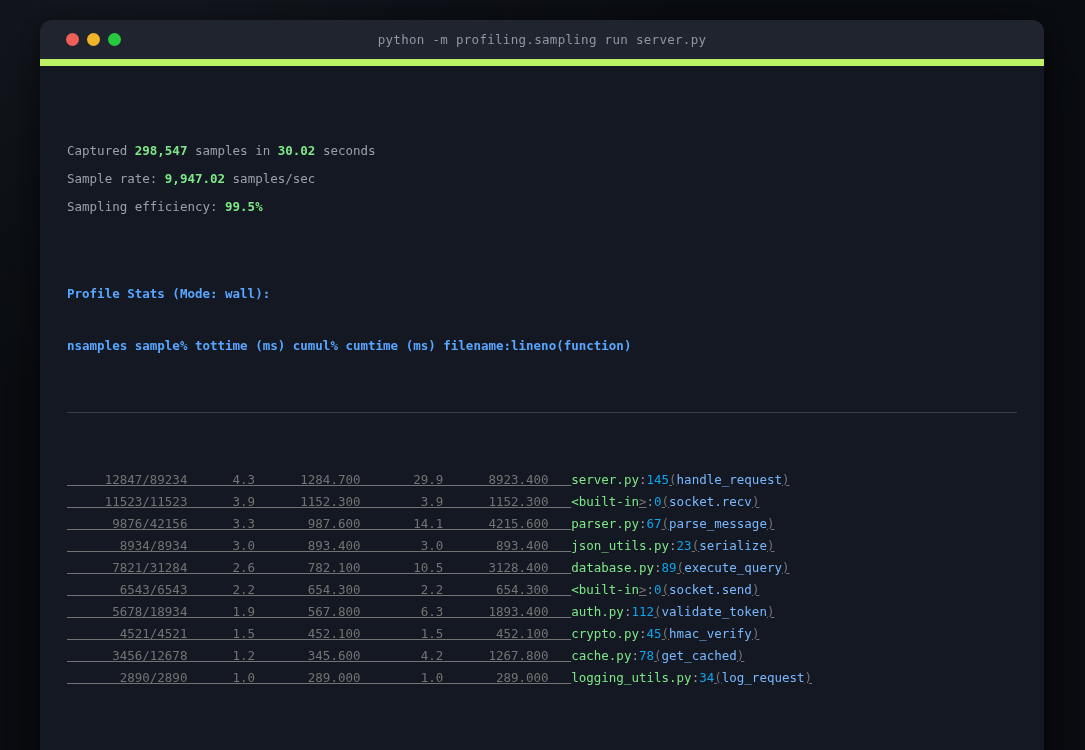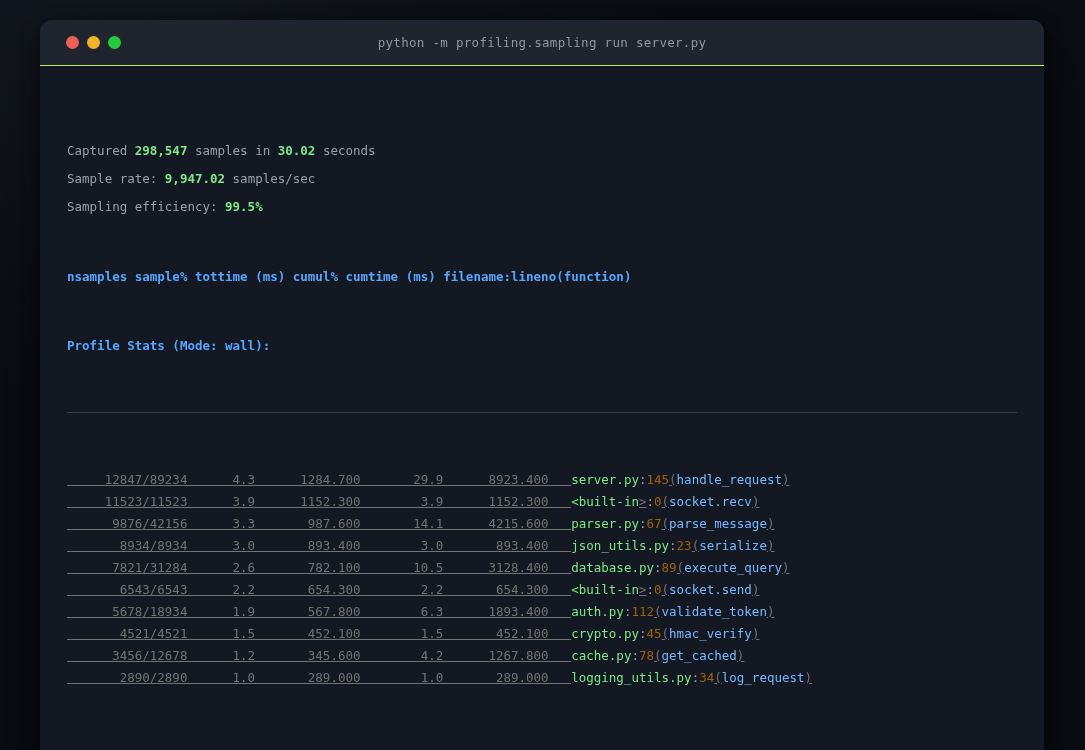--- a/index.html
+++ b/index.html
@@ -10,38 +10,38 @@
     font-family: "DejaVu Sans Mono", "Liberation Mono", monospace;
   }
   .window {
     position: absolute; left: 40px; top: 20px; width: 1004px; height: 780px;
     background: #141822; border-radius: 12px 12px 0 0;
     box-shadow: 0 24px 70px rgba(0,0,0,0.55), 0 4px 18px rgba(0,0,0,0.4);
     overflow: hidden;
   }
   .titlebar {
     position: relative; height: 46px; background: #20242e;
-    border-bottom: 1px solid #bef264;
+    border-bottom: 7px solid #bef264;
     display: flex; align-items: center; justify-content: center;
   }
   .dots { position: absolute; left: 26px; top: 0; height: 100%; display: flex; align-items: center; gap: 8px; }
   .dot { width: 13px; height: 13px; border-radius: 50%; }
   .title { color: #8f97a3; font-size: 12.5px; letter-spacing: 0.3px; }
   .term {
     padding: 16px 27px; font-size: 12.5px; color: #98a1ab; white-space: pre;
   }
   .line { white-space: pre; }
   .lh28 { line-height: 28px; }
   .lh22 { line-height: 22px; }
   .c-dim { color: #98a1ab; }
   .c-w   { color: #737373; text-decoration: underline; }
   .c-g   { color: #7ee787; margin-top: 16px; }
   .c-gb  { color: #7ee787; font-weight: bold; }
   .c-b   { color: #79b8ff; text-align: center; }
-  .c-o   { color: #a16207; }
+  .c-o   { color: #0ea5e9; }
   .c-h   { color: #58a6ff; font-weight: bold; }
   .sep { border: none; border-top: 1px solid #39404c; margin: 10px 0 11px 0; }
   .mt10 { margin-top: 10px; }
   .mt17 { margin-top: 17px; }
 </style>
 </head>
 <body>
 
 <div class="window">
   <div class="titlebar">
@@ -50,22 +50,22 @@
       <span class="dot" style="background: rgb(240, 180, 41);"></span>
       <span class="dot" style="background: rgb(39, 201, 63);"></span>
     </div>
     <span class="title">python -m profiling.sampling run server.py</span>
   </div>
 
   <div class="term">
 
     <div class="lh28 mt10"><div class="line"><span class="c-dim">Captured </span><span class="c-gb">298,547</span><span class="c-dim"> samples in </span><span class="c-gb">30.02</span><span class="c-dim"> seconds</span></div><div class="line"><span class="c-dim">Sample rate: </span><span class="c-gb">9,947.02</span><span class="c-dim"> samples/sec</span></div><div class="line"><span class="c-dim">Sampling efficiency: </span><span class="c-gb">99.5%</span></div></div>
 
+    <div class="line lh22 mt17 c-h">Profile Stats (Mode: wall):</div>
     <div class="line lh22 c-h">nsamples sample% tottime (ms) cumul% cumtime (ms) filename:lineno(function)</div>
-    <div class="line lh22 mt17 c-h">Profile Stats (Mode: wall):</div>
 
     <hr class="sep">
 
     <div class="lh22"><div class="line"><span class="c-w">     12847/89234      4.3      1284.700       29.9      8923.400   </span><span class="c-g">server.py</span><span class="c-dim">:</span><span class="c-o">145</span><span class="c-w">(</span><span class="c-b">handle_request</span><span class="c-w">)</span></div><div class="line"><span class="c-w">     11523/11523      3.9      1152.300        3.9      1152.300   </span><span class="c-g">&lt;built-in</span><span class="c-w">&gt;</span><span class="c-dim">:</span><span class="c-o">0</span><span class="c-w">(</span><span class="c-b">socket.recv</span><span class="c-w">)</span></div><div class="line"><span class="c-w">      9876/42156      3.3       987.600       14.1      4215.600   </span><span class="c-g">parser.py</span><span class="c-dim">:</span><span class="c-o">67</span><span class="c-w">(</span><span class="c-b">parse_message</span><span class="c-w">)</span></div><div class="line"><span class="c-w">       8934/8934      3.0       893.400        3.0       893.400   </span><span class="c-g">json_utils.py</span><span class="c-dim">:</span><span class="c-o">23</span><span class="c-w">(</span><span class="c-b">serialize</span><span class="c-w">)</span></div><div class="line"><span class="c-w">      7821/31284      2.6       782.100       10.5      3128.400   </span><span class="c-g">database.py</span><span class="c-dim">:</span><span class="c-o">89</span><span class="c-w">(</span><span class="c-b">execute_query</span><span class="c-w">)</span></div><div class="line"><span class="c-w">       6543/6543      2.2       654.300        2.2       654.300   </span><span class="c-g">&lt;built-in</span><span class="c-w">&gt;</span><span class="c-dim">:</span><span class="c-o">0</span><span class="c-w">(</span><span class="c-b">socket.send</span><span class="c-w">)</span></div><div class="line"><span class="c-w">      5678/18934      1.9       567.800        6.3      1893.400   </span><span class="c-g">auth.py</span><span class="c-dim">:</span><span class="c-o">112</span><span class="c-w">(</span><span class="c-b">validate_token</span><span class="c-w">)</span></div><div class="line"><span class="c-w">       4521/4521      1.5       452.100        1.5       452.100   </span><span class="c-g">crypto.py</span><span class="c-dim">:</span><span class="c-o">45</span><span class="c-w">(</span><span class="c-b">hmac_verify</span><span class="c-w">)</span></div><div class="line"><span class="c-w">      3456/12678      1.2       345.600        4.2      1267.800   </span><span class="c-g">cache.py</span><span class="c-dim">:</span><span class="c-o">78</span><span class="c-w">(</span><span class="c-b">get_cached</span><span class="c-w">)</span></div><div class="line"><span class="c-w">       2890/2890      1.0       289.000        1.0       289.000   </span><span class="c-g">logging_utils.py</span><span class="c-dim">:</span><span class="c-o">34</span><span class="c-w">(</span><span class="c-b">log_request</span><span class="c-w">)</span></div></div>
 
     
 
     
     
 

